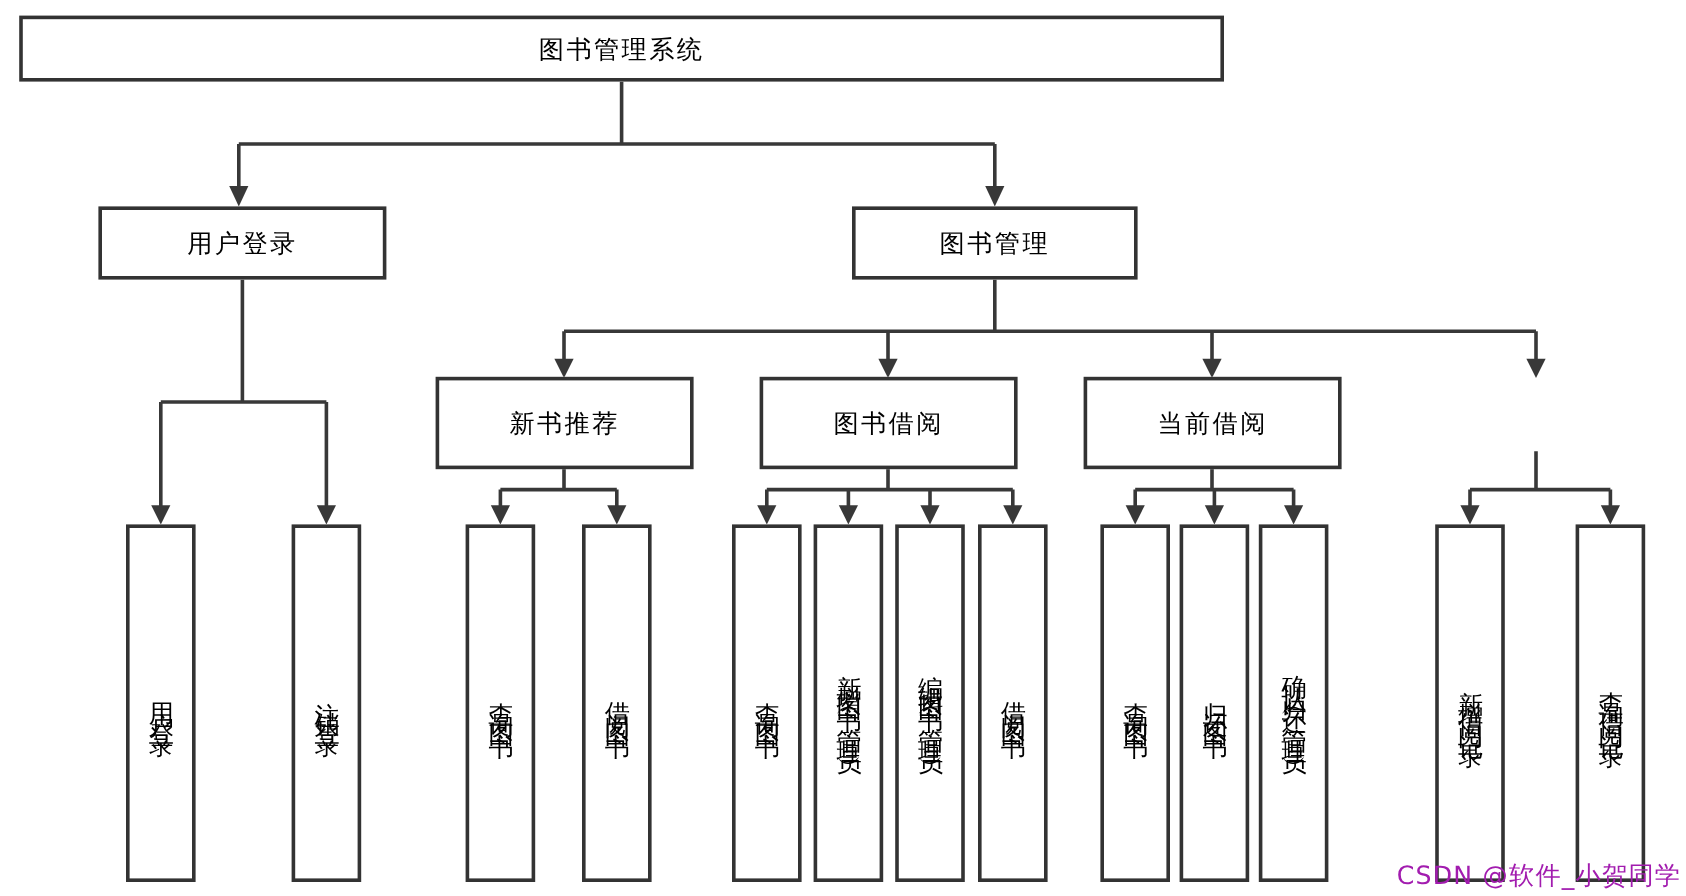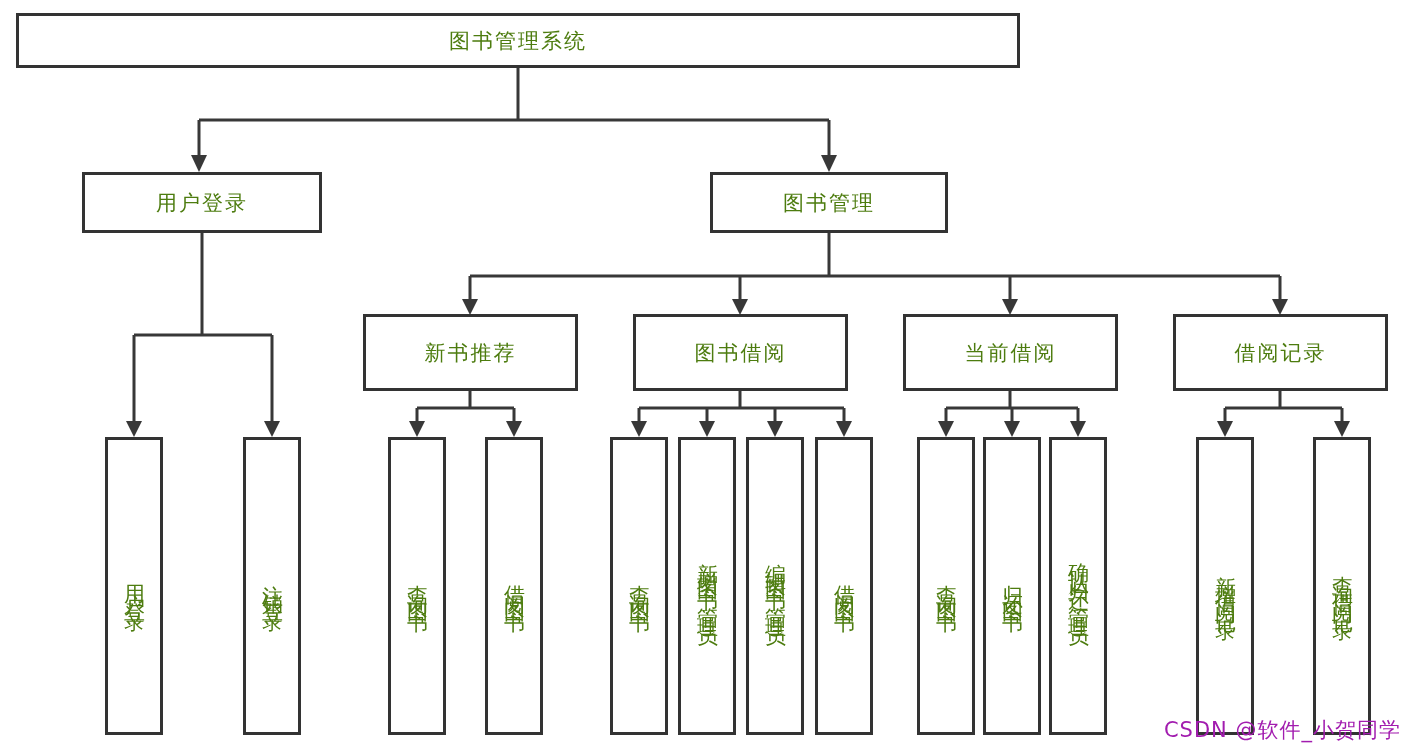--- a/index.html
+++ b/index.html
@@ -19,21 +19,21 @@
     position: absolute;
     left: 0;
     top: 0;
     pointer-events: none;
   }
   .node {
     position: absolute;
     box-sizing: border-box;
     background: #ffffff;
     border: 3px solid #333333;
-    color: #4d7c0f;
+    color: #000000;
     display: flex;
     align-items: center;
     justify-content: center;
     z-index: 2;
   }
   .hnode {
     font-size: 21px;
     letter-spacing: 2px;
     white-space: nowrap;
   }
@@ -123,21 +123,20 @@
   </svg>
 
   <div class="node hnode" id="n-root">图书管理系统</div>
 
   <div class="node hnode" id="n-login">用户登录</div>
   <div class="node hnode" id="n-mgmt">图书管理</div>
 
   <div class="node hnode lvl3" id="n-rec">新书推荐</div>
   <div class="node hnode lvl3" id="n-cur">当前借阅</div>
   <div class="node hnode lvl3" id="n-borrow">图书借阅</div>
-  <div class="node hnode lvl3" id="n-hist">借阅记录</div>
 
   <div class="node vnode leaf" id="l-ulogin">
     <span>用户登录</span>
   </div>
   <div class="node vnode leaf" id="l-logout">
     <span>注销登录</span>
   </div>
   <div class="node vnode leaf" id="l-query1">
     <span>查询图书</span>
   </div>

